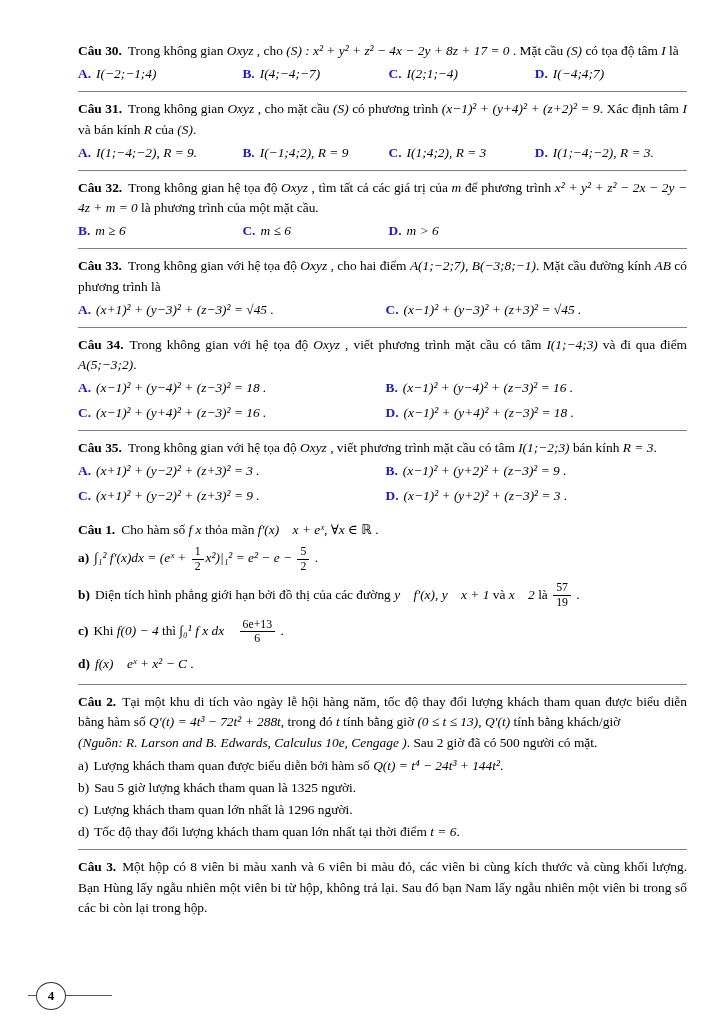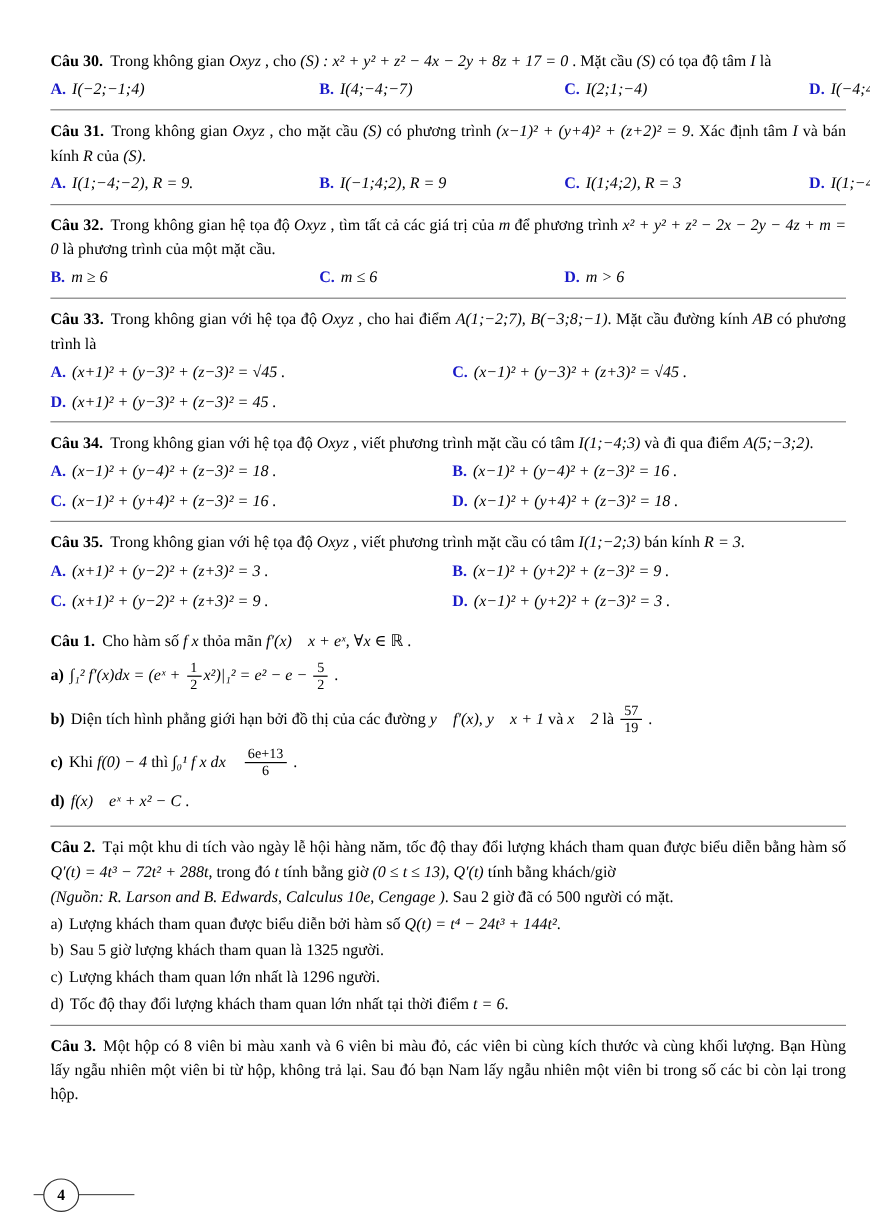--- a/index.html
+++ b/index.html
@@ -2,28 +2,28 @@
 <html style="--blue: #1a1ac8; --sep: #808080;"><head>
 <meta charset="utf-8">
 <style>
   * { margin:0; padding:0; box-sizing:border-box; }
   html,body { background:#ffffff; }
   body {
     width:725px; height:1024px; position:relative; overflow:hidden;
     font-family:"Liberation Serif","DejaVu Serif","DejaVu Sans",serif;
     font-size:13.4px; color:#000; -webkit-font-smoothing:antialiased;
   }
-  .page { padding:34px 20px 0 42px; }
+  .page { padding:34px 38px 0 42px;margin-left:36px; }
   .question { padding:7px 0 6px; }
   .question.sep { border-top:1px solid var(--sep,#808080); }
   .stem { line-height:1.52; text-align:justify; }
   .stem + .stem { margin-top:1px; }
   .qlabel { font-weight:bold; margin-right:6px; }
   .options { display:grid; margin-top:3px; line-height:1.55; }
-  .options.cols4 { grid-template-columns:27% 24% 24% 25%;gap:45px; }
+  .options.cols4 { grid-template-columns:27% 24% 24% 25%; }
   .options.cols2 { grid-template-columns:50.5% 49.5%; row-gap:4px; }
   .option { white-space:nowrap; overflow:visible; }
   .option .letter { color:var(--blue,#1a1ac8); font-weight:bold; margin-right:5px; }
   .math { font-style:italic; }
   .it { font-style:italic;font-family:Liberation Serif, serif; }
   .frac {
     display:inline-flex; flex-direction:column; align-items:center;
     vertical-align:middle; font-size:0.88em; line-height:1.15;
     margin:0 2px; text-align:center;
   }
@@ -91,21 +91,20 @@
   </section>
 
   <section class="question sep">
     <p class="stem"><b class="qlabel">Câu 33.</b><span class="stem-text"><span>Trong không gian với hệ tọa độ </span><span class="math">Oxyz</span><span> , cho hai điểm </span><span class="math">A(1;−2;7), B(−3;8;−1)</span><span>. Mặt cầu đường kính </span><span class="math">AB</span><span> có phương trình là</span></span></p>
     <div class="options cols2">
   <span class="option"><b class="letter">A.</b><span class="otext"><span class="math">(x+1)² + (y−3)² + (z−3)² = √45 .</span></span></span>
 
 
   <span class="option"><b class="letter">C.</b><span class="otext"><span class="math">(x−1)² + (y−3)² + (z+3)² = √45 .</span></span></span>
 
-  <span class="option"><b class="letter">D.</b><span class="otext"><span class="math">(x+1)² + (y−3)² + (z−3)² = 45 .</span></span></span>
 </div>
   </section>
 
   <section class="question sep">
     <p class="stem"><b class="qlabel">Câu 34.</b><span class="stem-text"><span>Trong không gian với hệ tọa độ </span><span class="math">Oxyz</span><span> , viết phương trình mặt cầu có tâm </span><span class="math">I(1;−4;3)</span><span> và đi qua điểm </span><span class="math">A(5;−3;2)</span><span>.</span></span></p>
     <div class="options cols2">
   <span class="option"><b class="letter">A.</b><span class="otext"><span class="math">(x−1)² + (y−4)² + (z−3)² = 18 .</span></span></span>
 
   <span class="option"><b class="letter">B.</b><span class="otext"><span class="math">(x−1)² + (y−4)² + (z−3)² = 16 .</span></span></span>
 

